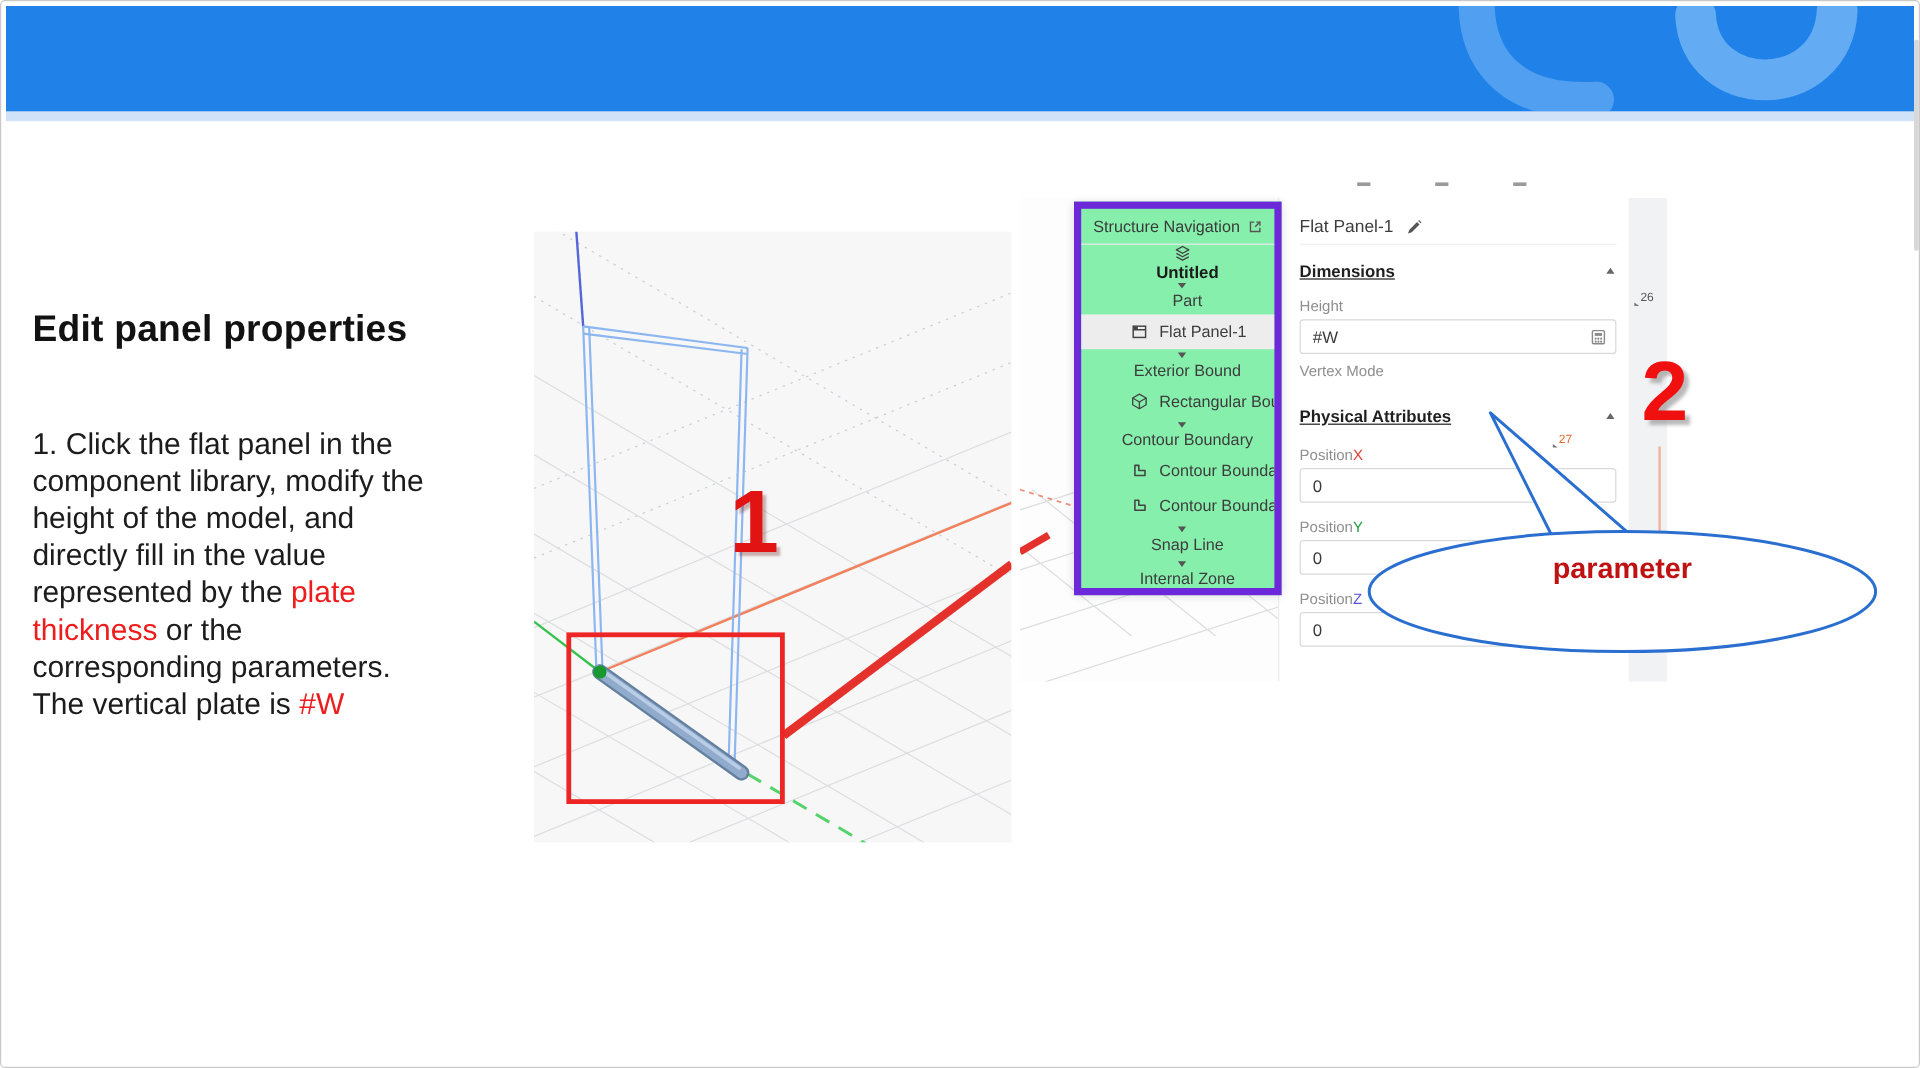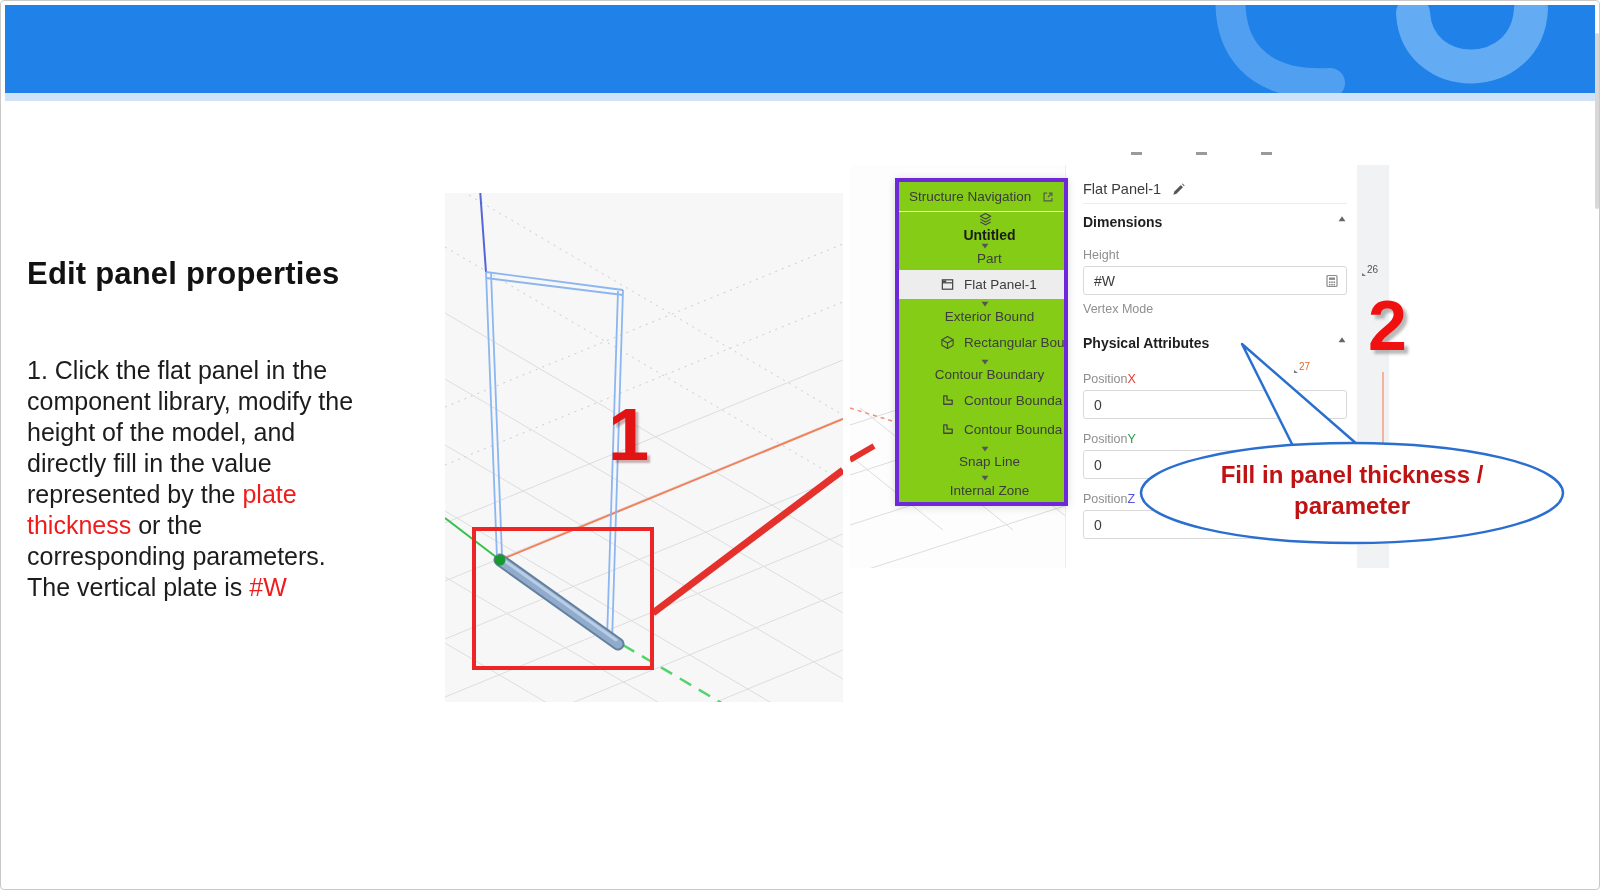--- a/index.html
+++ b/index.html
@@ -25,43 +25,43 @@
          text-shadow:3px 3px 2px rgba(120,40,40,.35);}
   .step2{position:absolute; left:1368px; top:286px; font-size:70px; font-weight:bold; color:#f01010; z-index:39;
          text-shadow:4px 4px 3px rgba(130,130,130,.55);}
 
   
   .shot2{position:absolute; left:850px; top:165px; width:540px; height:403px; background:#fdfdfd; z-index:1;}
   .shot2 svg.bg{position:absolute; left:0; top:0;}
   .remnant{position:absolute; top:152px; width:11px; height:3px; background:#9a9a9a; z-index:3;}
 
   
-  .navcard{position:absolute; left:895px; top:178px; width:173px; height:328px; background:#84cc16;
-           border:4px solid #6d28d9; box-shadow:0 1px 8px rgba(0,0,0,.14); z-index:4; overflow:hidden; box-sizing:border-box;}
+  .navcard{position:absolute; left:895px; top:168px; width:173px; height:328px; background:#86efac;
+           border:6px solid #6d28d9; box-shadow:0 1px 8px rgba(0,0,0,.14); z-index:4; overflow:hidden; box-sizing:border-box;}
   .navhdr{height:29px; display:flex; align-items:center; justify-content:space-between; padding:0 9px 0 10px;
           border-bottom:1px solid #ececec; color:#3a3a3a; font-size:13.5px;}
   .navhdr .ico{width:14px;height:14px;}
   .tree{position:relative;}
   .trow{height:29px; display:flex; align-items:center; white-space:nowrap; font-size:13.5px; color:#3d3d3d;}
   .trow.lv1{padding-left:16px;flex-direction:column;}
   .trow.lv2{padding-left:41px;}
   .trow.selected{background:#ededed;}
   .trow.bold .tlabel{font-weight:bold; color:#1b1b1b; font-size:14px;}
   .trow .ticon{width:15px; height:15px; flex:0 0 auto; margin-right:9px;}
   .trow.exp .ticon{width:10px; height:10px; margin-right:12px; margin-left:2px;}
   .navscroll{position:absolute; right:1px; top:33px; width:4px; height:176px; background:#d8d8d8; border-radius:2px; z-index:5;}
 
   
   .props{position:absolute; left:1065px; top:165px; width:292px; height:403px; background:#fff;
          border-left:1px solid #ececec; z-index:3; box-sizing:border-box; padding:0 10px 0 17px; overflow:hidden;}
   .pname{height:28px; padding-top:10px; display:flex; align-items:center; gap:10px;
          border-bottom:1px solid #ededed; color:#3c3c3c; font-size:14.5px;}
   .pname .ico{width:15px;height:15px;}
-  .sect{margin-top:10px; height:24px; display:flex; align-items:flex-start; justify-content:space-between;
-        font-size:14px; font-weight:bold; color:#1f1f1f;}
+  .sect{margin-top:10px; height:24px; display:flex; align-items:center; justify-content:space-between;
+        font-size:14px; font-weight:bold; color:#1f1f1f;text-decoration:underline;}
   .sect.phys{margin-top:18px;}
   .sect .ico{width:10px;height:10px;}
   .flabel{margin-top:10px; height:16px; font-size:12.5px; color:#8f8f8f;}
   .fbox{margin-top:2px; height:27px; border:1px solid #d9d9d9; border-radius:3px; display:flex; align-items:center;
         padding:0 6px 0 10px; font-size:14px; color:#3c3c3c; justify-content:space-between; background:#fff;}
   .fbox .ico{width:16px;height:16px;}
   .vlabel{margin-top:7px; height:15px; font-size:12.5px; color:#8f8f8f;}
   .btn{margin-top:3px; height:27px; background:#2574ec; border-radius:5px; color:#fff; display:flex; align-items:center;
        justify-content:center; gap:7px; font-size:13.5px; cursor:pointer;}
   .btn .ico{width:13px;height:13px;}
@@ -357,26 +357,25 @@
       <span class="fvalue">0</span>
       <svg class="ico ficon">
             <use href="#calc-icon"></use>
           </svg>
     </div>
   </div>
     </div>
 </div>
 
 <div class="strip"></div>
-<div class="mark" style="left:1367px; top:264px">26</div>
+<div class="mark" style="left:1367px; top:243px">26</div>
 <div class="mark orange" style="left:1299px; top:361px">27</div>
 <div class="vline"></div>
 
 <div class="step2">2</div>
 
 <svg class="anno-svg" width="1600" height="890" viewBox="0 0 1600 890">
   <polygon points="1242,344 1300,460 1366,452" fill="#ffffff" stroke="#2a6fd0" stroke-width="2.5" stroke-linejoin="round"></polygon>
   <ellipse cx="1352" cy="493" rx="211" ry="50" fill="#ffffff" stroke="#2a6fd0" stroke-width="2.5"></ellipse>
 </svg>
 <div class="bubble-text">
-  <div>Fill in panel thickness /</div>
   <div>parameter</div>
 </div>
 
 </body></html>

